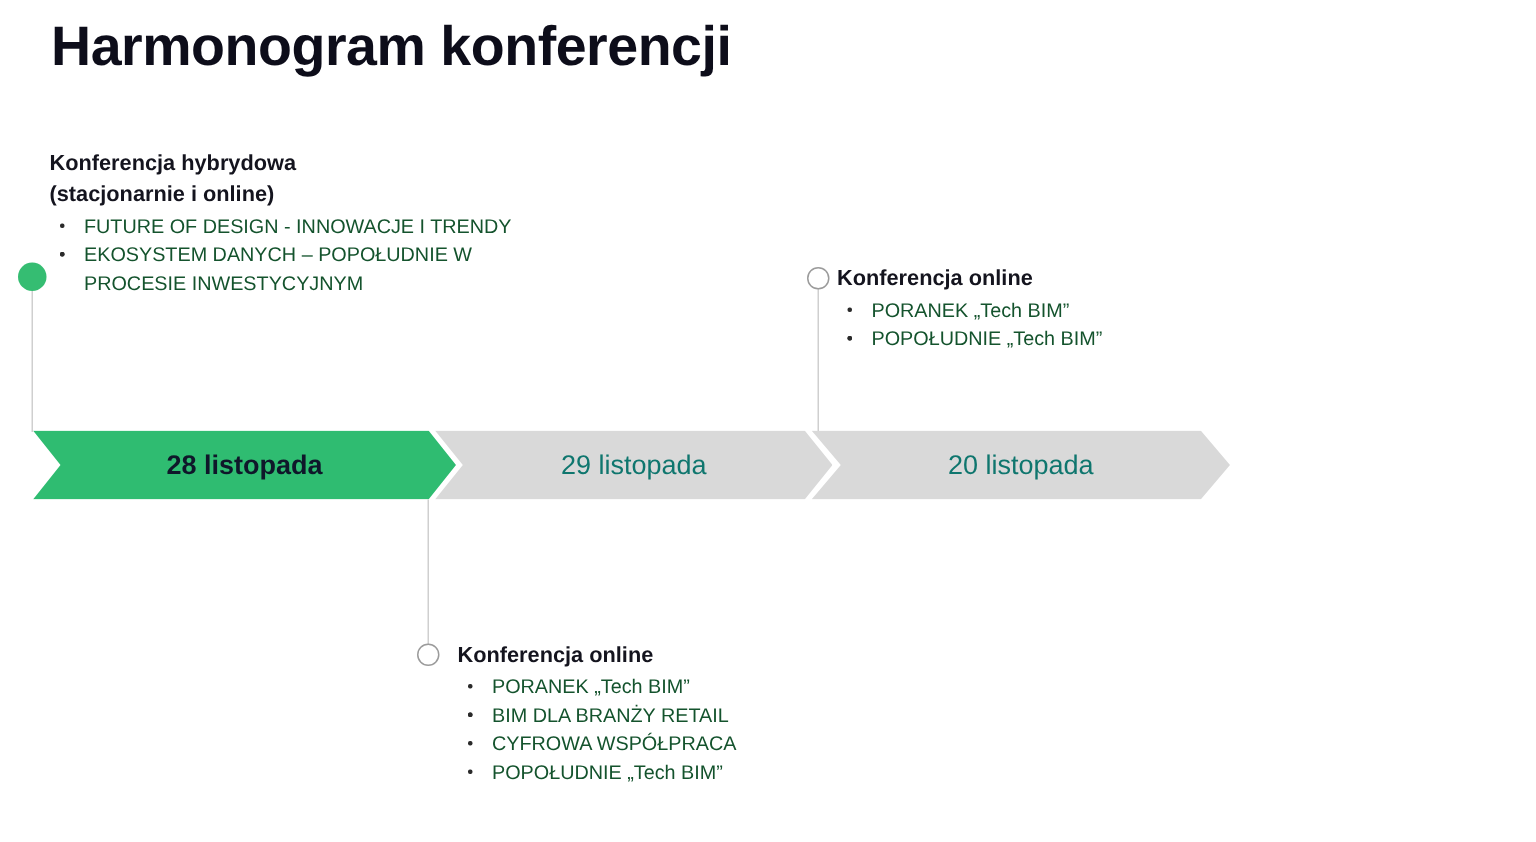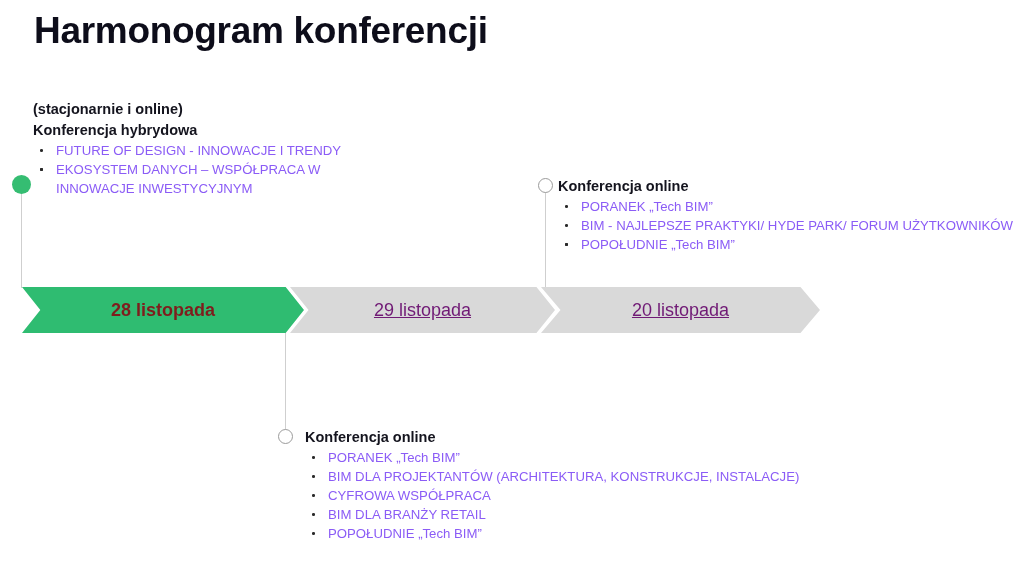--- a/index.html
+++ b/index.html
@@ -73,21 +73,21 @@
   .bullet-list {
     list-style: none;
     margin: 0;
     padding: 0;
   }
   .bullet-list li {
     position: relative;
     padding-left: 23px;
     font-size: 13.2px;
     line-height: 19px;
-    color: #8b5cf6;
+    color: #14532d;
     white-space: nowrap;
   }
   .bullet-list li.wrap {
     white-space: normal;
   }
   .bullet-list li .dot {
     position: absolute;
     left: 7px;
     top: 8px;
     width: 2.6px;
@@ -118,61 +118,59 @@
     line-height: 1;
     white-space: nowrap;
     position: relative;
     z-index: 2;
   }
   .chev.active {
     background: #2fbc71;
     clip-path: polygon(0 0, 93.5% 0, 100% 50%, 93.5% 100%, 0 100%, 6.5% 50%);
   }
   .chev.active .chev-label {
-    color: #7f1d1d;
+    color: #0f172a;
     font-weight: bold;
   }
   .chev.idle {
     background: #d9d9d9;
     clip-path: polygon(0 0, 93% 0, 100% 50%, 93% 100%, 0 100%, 7% 50%);
   }
   .chev.idle .chev-label {
-    color: #701a75;
+    color: #0f766e;
     font-weight: normal;
-    text-decoration: underline;
   }
 </style>
 </head>
 <body>
 
 <div class="slide">
 
   <div class="page-title">Harmonogram konferencji</div>
 
   <div class="connector" style="left:21px; top:192px; height:96px;"></div>
   <div class="connector" style="left:545px; top:192px; height:96px;"></div>
   <div class="connector" style="left:285px; top:333px; height:103px;"></div>
 
   <div class="marker filled" style="left:12px; top:175px;"></div>
   <div class="info-block" style="left:33px; top:99px;">
+    <div class="info-title">Konferencja hybrydowa</div>
     <div class="info-title">(stacjonarnie i online)</div>
-    <div class="info-title">Konferencja hybrydowa</div>
     <ul class="bullet-list">
       <li><span class="dot"></span><span>FUTURE OF DESIGN - INNOWACJE I TRENDY</span></li>
       <li><span class="dot"></span></li>
-      <li class="wrap" style="width:330px;"><span class="dot"></span><span>EKOSYSTEM DANYCH – WSPÓŁPRACA W INNOWACJE INWESTYCYJNYM</span></li>
+      <li class="wrap" style="width:330px;"><span class="dot"></span><span>EKOSYSTEM DANYCH – POPOŁUDNIE W PROCESIE INWESTYCYJNYM</span></li>
     </ul>
   </div>
 
   <div class="marker hollow" style="left:538px; top:178px;"></div>
   <div class="info-block" style="left:558px; top:176px;">
     <div class="info-title">Konferencja online</div>
     <ul class="bullet-list">
       <li><span class="dot"></span><span>PORANEK „Tech BIM”</span></li>
-      <li><span class="dot"></span><span>BIM - NAJLEPSZE PRAKTYKI/ HYDE PARK/ FORUM UŻYTKOWNIKÓW</span></li>
       <li><span class="dot"></span></li>
       <li><span class="dot"></span><span>POPOŁUDNIE „Tech BIM”</span></li>
     </ul>
   </div>
 
   <div class="timeline">
     <div class="chev active" style="left:0px; width:282px;">
       <span class="chev-label">28 listopada</span>
     </div>
     <div class="chev idle" style="left:268px; width:265px;">
@@ -181,20 +179,20 @@
     <div class="chev idle" style="left:519px; width:279px;">
       <span class="chev-label">20 listopada</span>
     </div>
   </div>
 
   <div class="marker hollow" style="left:278px; top:429px;"></div>
   <div class="info-block" style="left:305px; top:427px;">
     <div class="info-title">Konferencja online</div>
     <ul class="bullet-list">
       <li><span class="dot"></span><span>PORANEK „Tech BIM”</span></li>
-      <li><span class="dot"></span><span>BIM DLA PROJEKTANTÓW (ARCHITEKTURA, KONSTRUKCJE, INSTALACJE)</span></li>
+      <li><span class="dot"></span></li>
+      <li><span class="dot"></span><span>BIM DLA BRANŻY RETAIL</span></li>
       <li><span class="dot"></span><span>CYFROWA WSPÓŁPRACA</span></li>
-      <li><span class="dot"></span><span>BIM DLA BRANŻY RETAIL</span></li>
       <li><span class="dot"></span><span>POPOŁUDNIE „Tech BIM”</span></li>
     </ul>
   </div>
 
 </div>
 
 </body></html>

